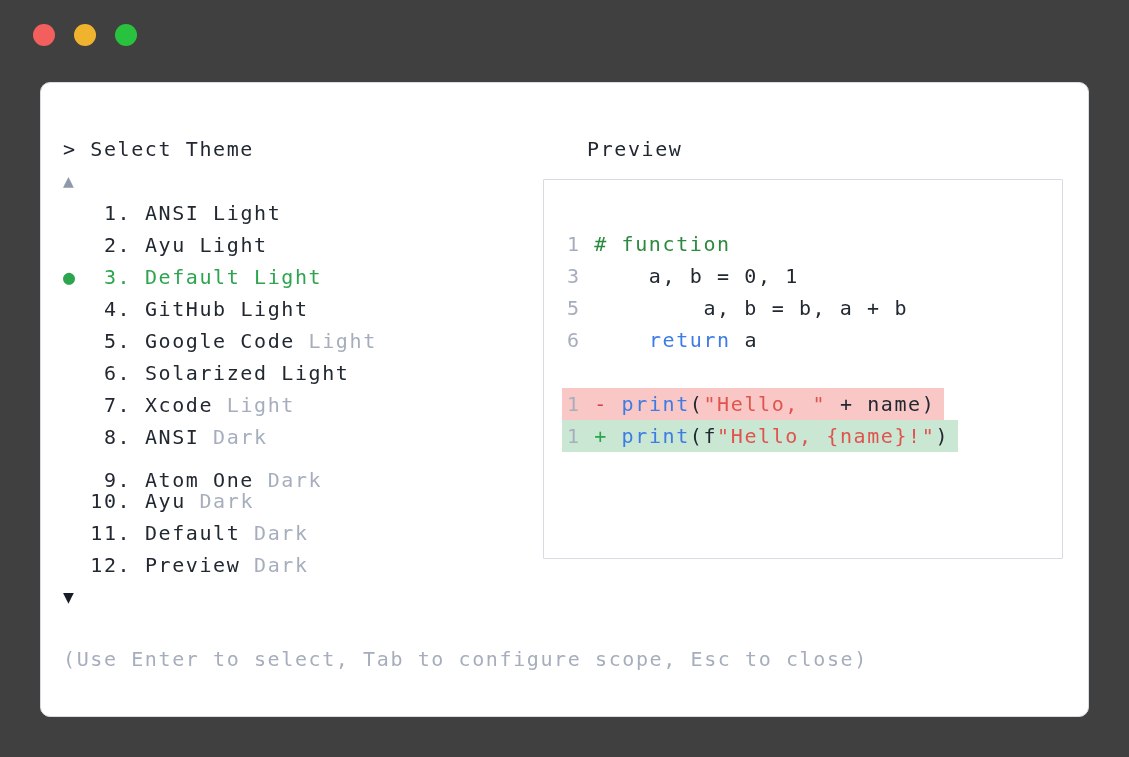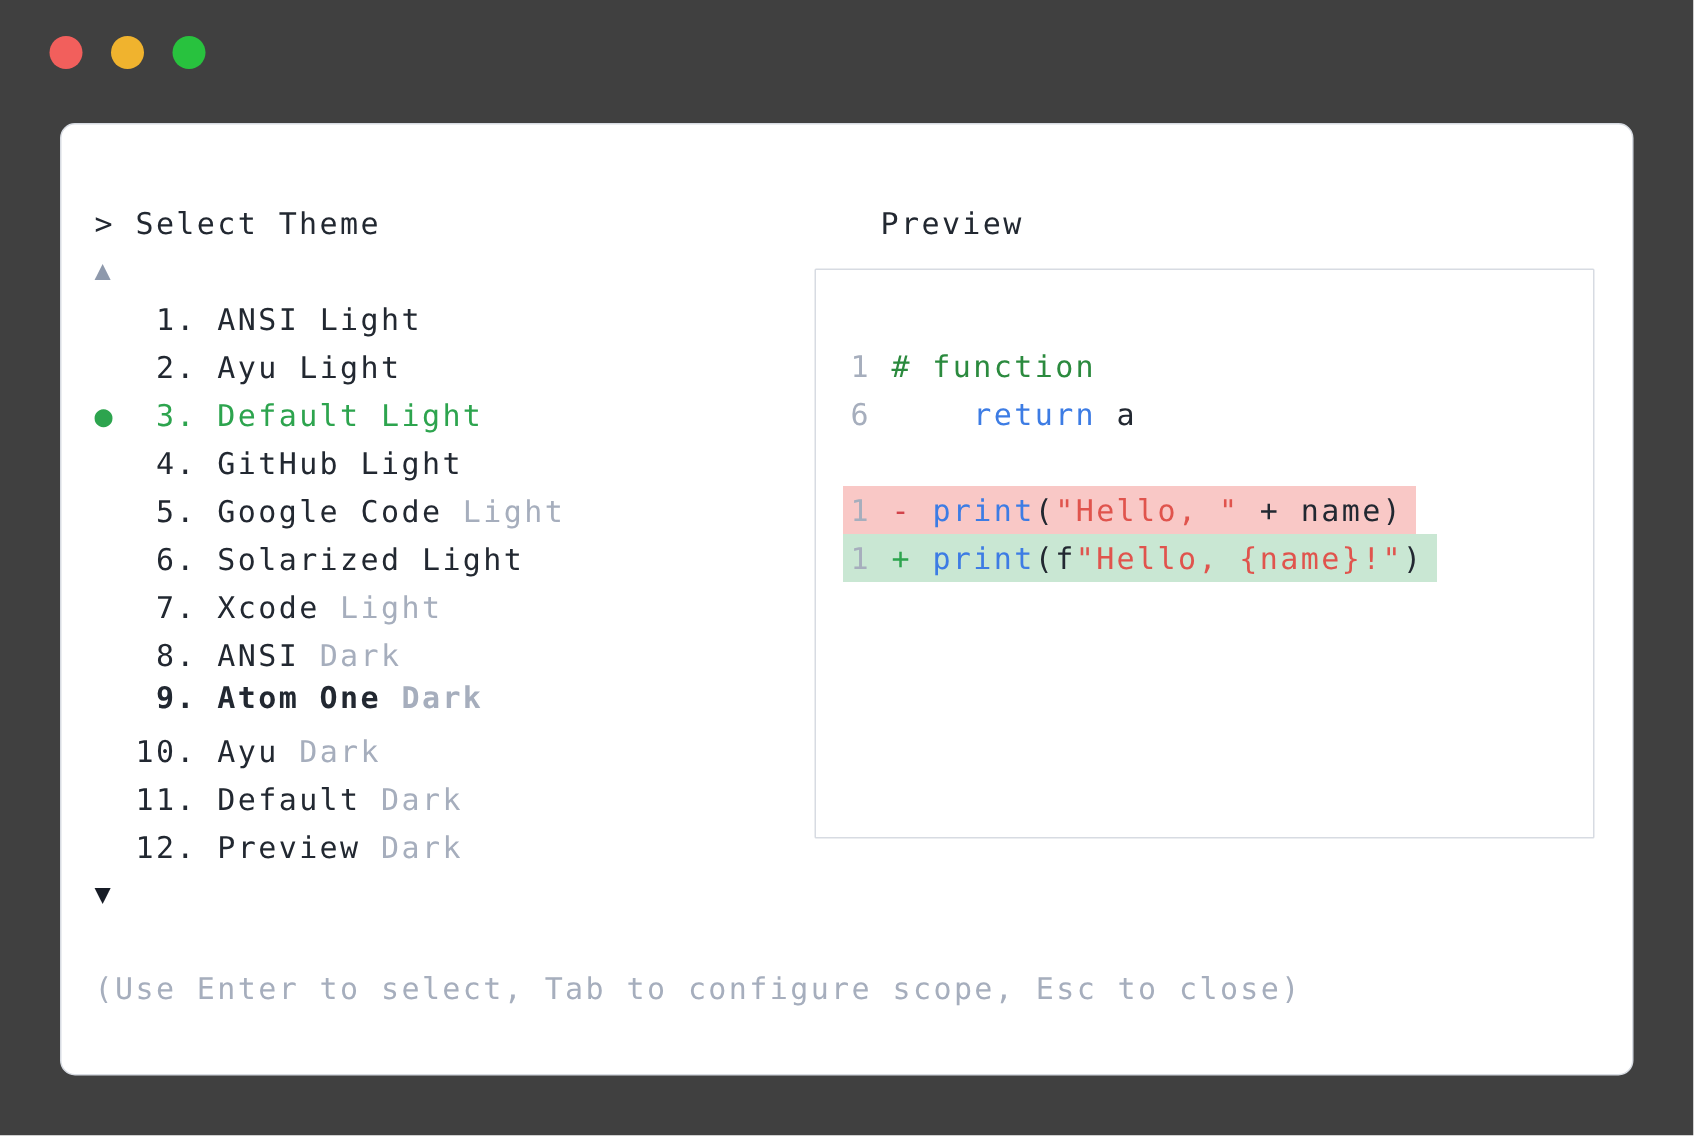--- a/index.html
+++ b/index.html
@@ -57,35 +57,37 @@
 
     <div id="theme-list">
         <div class="mono-row list-row" style="top: 114px;"><span class="bullet">  </span><span> 1. </span><span>ANSI </span><span class="">Light</span></div>
         <div class="mono-row list-row" style="top: 146px;"><span class="bullet">  </span><span> 2. </span><span>Ayu </span><span class="">Light</span></div>
         <div class="mono-row list-row selected-row" style="top: 178px;"><span class="bullet">● </span><span> 3. </span><span>Default </span><span class="">Light</span></div>
         <div class="mono-row list-row" style="top: 210px;"><span class="bullet">  </span><span> 4. </span><span>GitHub </span><span class="">Light</span></div>
         <div class="mono-row list-row" style="top: 242px;"><span class="bullet">  </span><span> 5. </span><span>Google Code </span><span class="muted">Light</span></div>
         <div class="mono-row list-row" style="top: 274px;"><span class="bullet">  </span><span> 6. </span><span>Solarized </span><span class="">Light</span></div>
         <div class="mono-row list-row" style="top: 306px;"><span class="bullet">  </span><span> 7. </span><span>Xcode </span><span class="muted">Light</span></div>
         <div class="mono-row list-row" style="top: 338px;"><span class="bullet">  </span><span> 8. </span><span>ANSI </span><span class="muted">Dark</span></div>
-        <div class="mono-row list-row" style="top: 366px; font-weight: bold;"><span class="bullet">  </span><span> 9. </span><span>Atom One </span><span class="muted">Dark</span></div>
+        <div class="mono-row list-row" style="top: 381px;"><span class="bullet">  </span><span> 9. </span><span>Atom One </span><span class="muted">Dark</span></div>
         <div class="mono-row list-row" style="top: 402px;"><span class="bullet">  </span><span>10. </span><span>Ayu </span><span class="muted">Dark</span></div>
         <div class="mono-row list-row" style="top: 434px;"><span class="bullet">  </span><span>11. </span><span>Default </span><span class="muted">Dark</span></div>
         <div class="mono-row list-row" style="top: 466px;"><span class="bullet">  </span><span>12. </span><span>Preview </span><span class="muted">Dark</span></div>
       </div>
 
     <div class="mono-row arrow-down" style="top:498px;">▼</div>
 
     <div class="mono-row muted" style="top:560px;">(Use Enter to select, Tab to configure scope, Esc to close)</div>
 
     <div id="preview-label">Preview</div>
 
     <div id="preview-box">
       <div id="preview-code">
           <div class="code-line"><span class="lnum">1 </span><span class="t-cm"># function</span></div>
+          <div class="code-line"><span class="lnum">3 </span><span class="t-pl">    a, b = 0, 1</span></div>
+          <div class="code-line"><span class="lnum">5 </span><span class="t-pl">        a, b = b, a + b</span></div>
           <div class="code-line"><span class="lnum">6 </span><span class="t-pl">    </span><span class="t-kw">return</span><span class="t-pl"> a</span></div>
           <div class="code-line"></div>
           <div class="code-line diff-del"><span class="diff-wrap"><span class="lnum">1 </span><span class="sign-del">- </span><span class="t-kw">print</span><span class="t-pl">(</span><span class="t-st">"Hello, "</span><span class="t-pl"> + name)</span></span></div>
           <div class="code-line diff-add"><span class="diff-wrap"><span class="lnum">1 </span><span class="sign-add">+ </span><span class="t-kw">print</span><span class="t-pl">(f</span><span class="t-st">"Hello, {name}!"</span><span class="t-pl">)</span></span></div>
         </div>
     </div>
 
   </div>
 </div>
 

